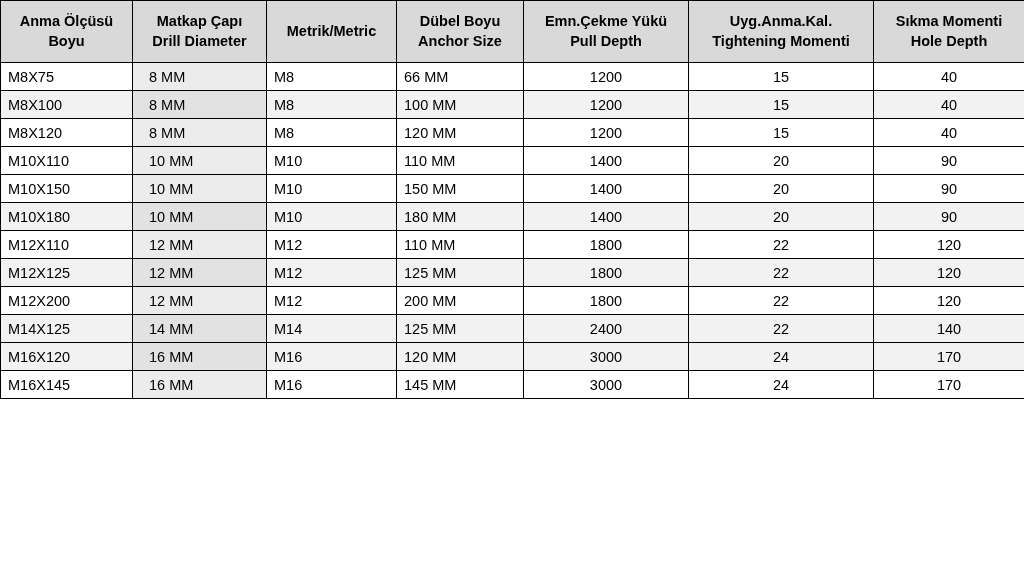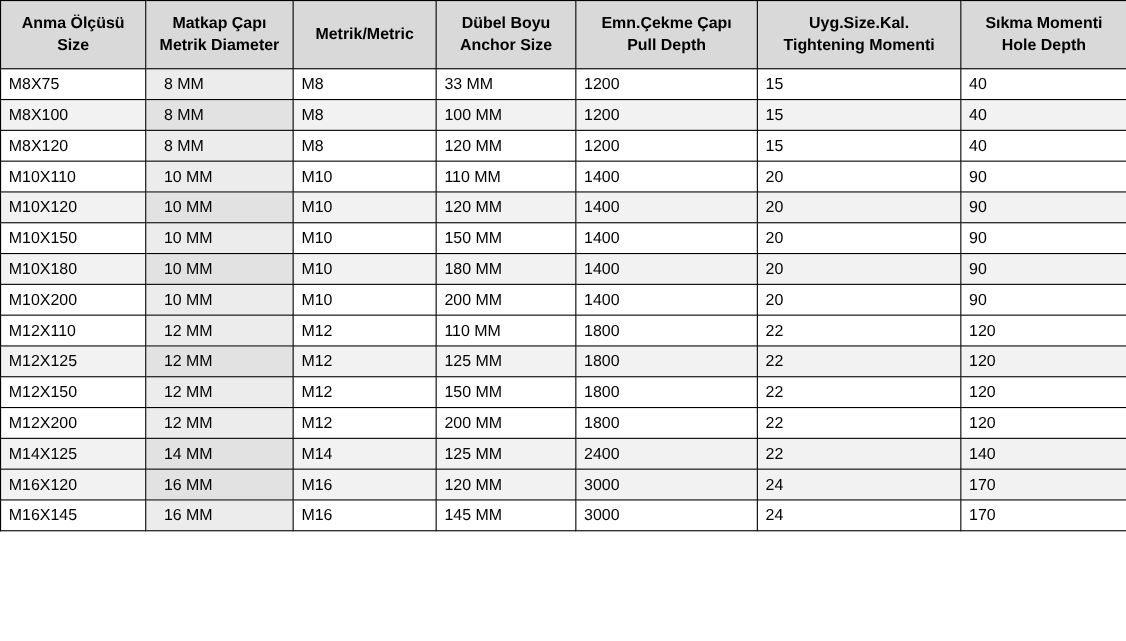--- a/index.html
+++ b/index.html
@@ -38,21 +38,21 @@
   table.spec-table thead th .l2 { display: block; }
   table.spec-table tbody td {
     height: 28px;
     padding: 2px 7px;
     vertical-align: middle;
     white-space: nowrap;
     overflow: hidden;
   }
   
   td.c0, td.c1, td.c2, td.c3 { text-align: left; }
-  td.c4, td.c5, td.c6 { text-align: left; }
+  td.c4, td.c5, td.c6 { text-align: center; }
 
   
   tbody tr.shade td.c0,
   tbody tr.shade td.c1,
   tbody tr.shade td.c2,
   tbody tr.shade td.c3 {
     background: #f2f2f2;
   }
   tbody tr.shade td.c4,
   tbody tr.shade td.c5,
@@ -81,53 +81,53 @@
       <col class="w2">
       <col class="w3">
       <col class="w4">
       <col class="w5">
       <col class="w6">
   </colgroup>
   <thead>
     <tr id="header-row">
         <th>
           <span class="l1">Anma Ölçüsü</span>
-          <span class="l2">Size</span>
+          <span class="l2">Boyu</span>
         </th>
         <th>
           <span class="l1">Matkap Çapı</span>
-          <span class="l2">Metrik Diameter</span>
+          <span class="l2">Drill Diameter</span>
         </th>
         <th>
           <span class="l1">Metrik/Metric</span>
         </th>
         <th>
           <span class="l1">Dübel Boyu</span>
           <span class="l2">Anchor Size</span>
         </th>
         <th>
-          <span class="l1">Emn.Çekme Çapı</span>
+          <span class="l1">Emn.Çekme Yükü</span>
           <span class="l2">Pull Depth</span>
         </th>
         <th>
-          <span class="l1">Uyg.Size.Kal.</span>
+          <span class="l1">Uyg.Anma.Kal.</span>
           <span class="l2">Tightening Momenti</span>
         </th>
         <th>
           <span class="l1">Sıkma Momenti</span>
           <span class="l2">Hole Depth</span>
         </th>
       </tr>
   </thead>
   <tbody id="table-body">
       <tr>
         <td class="c0">M8X75</td>
         <td class="c1">8 MM</td>
         <td class="c2">M8</td>
-        <td class="c3">33 MM</td>
+        <td class="c3">66 MM</td>
         <td class="c4">1200</td>
         <td class="c5">15</td>
         <td class="c6">40</td>
       </tr>
       <tr class="shade">
         <td class="c0">M8X100</td>
         <td class="c1">8 MM</td>
         <td class="c2">M8</td>
         <td class="c3">100 MM</td>
         <td class="c4">1200</td>
@@ -145,79 +145,52 @@
       </tr>
       <tr>
         <td class="c0">M10X110</td>
         <td class="c1">10 MM</td>
         <td class="c2">M10</td>
         <td class="c3">110 MM</td>
         <td class="c4">1400</td>
         <td class="c5">20</td>
         <td class="c6">90</td>
       </tr>
-      <tr class="shade">
-        <td class="c0">M10X120</td>
-        <td class="c1">10 MM</td>
-        <td class="c2">M10</td>
-        <td class="c3">120 MM</td>
-        <td class="c4">1400</td>
-        <td class="c5">20</td>
-        <td class="c6">90</td>
-      </tr>
       <tr>
         <td class="c0">M10X150</td>
         <td class="c1">10 MM</td>
         <td class="c2">M10</td>
         <td class="c3">150 MM</td>
         <td class="c4">1400</td>
         <td class="c5">20</td>
         <td class="c6">90</td>
       </tr>
       <tr class="shade">
         <td class="c0">M10X180</td>
         <td class="c1">10 MM</td>
         <td class="c2">M10</td>
         <td class="c3">180 MM</td>
         <td class="c4">1400</td>
         <td class="c5">20</td>
         <td class="c6">90</td>
       </tr>
       <tr>
-        <td class="c0">M10X200</td>
-        <td class="c1">10 MM</td>
-        <td class="c2">M10</td>
-        <td class="c3">200 MM</td>
-        <td class="c4">1400</td>
-        <td class="c5">20</td>
-        <td class="c6">90</td>
-      </tr>
-      <tr>
         <td class="c0">M12X110</td>
         <td class="c1">12 MM</td>
         <td class="c2">M12</td>
         <td class="c3">110 MM</td>
         <td class="c4">1800</td>
         <td class="c5">22</td>
         <td class="c6">120</td>
       </tr>
       <tr class="shade">
         <td class="c0">M12X125</td>
         <td class="c1">12 MM</td>
         <td class="c2">M12</td>
         <td class="c3">125 MM</td>
-        <td class="c4">1800</td>
-        <td class="c5">22</td>
-        <td class="c6">120</td>
-      </tr>
-      <tr>
-        <td class="c0">M12X150</td>
-        <td class="c1">12 MM</td>
-        <td class="c2">M12</td>
-        <td class="c3">150 MM</td>
         <td class="c4">1800</td>
         <td class="c5">22</td>
         <td class="c6">120</td>
       </tr>
       <tr>
         <td class="c0">M12X200</td>
         <td class="c1">12 MM</td>
         <td class="c2">M12</td>
         <td class="c3">200 MM</td>
         <td class="c4">1800</td>

